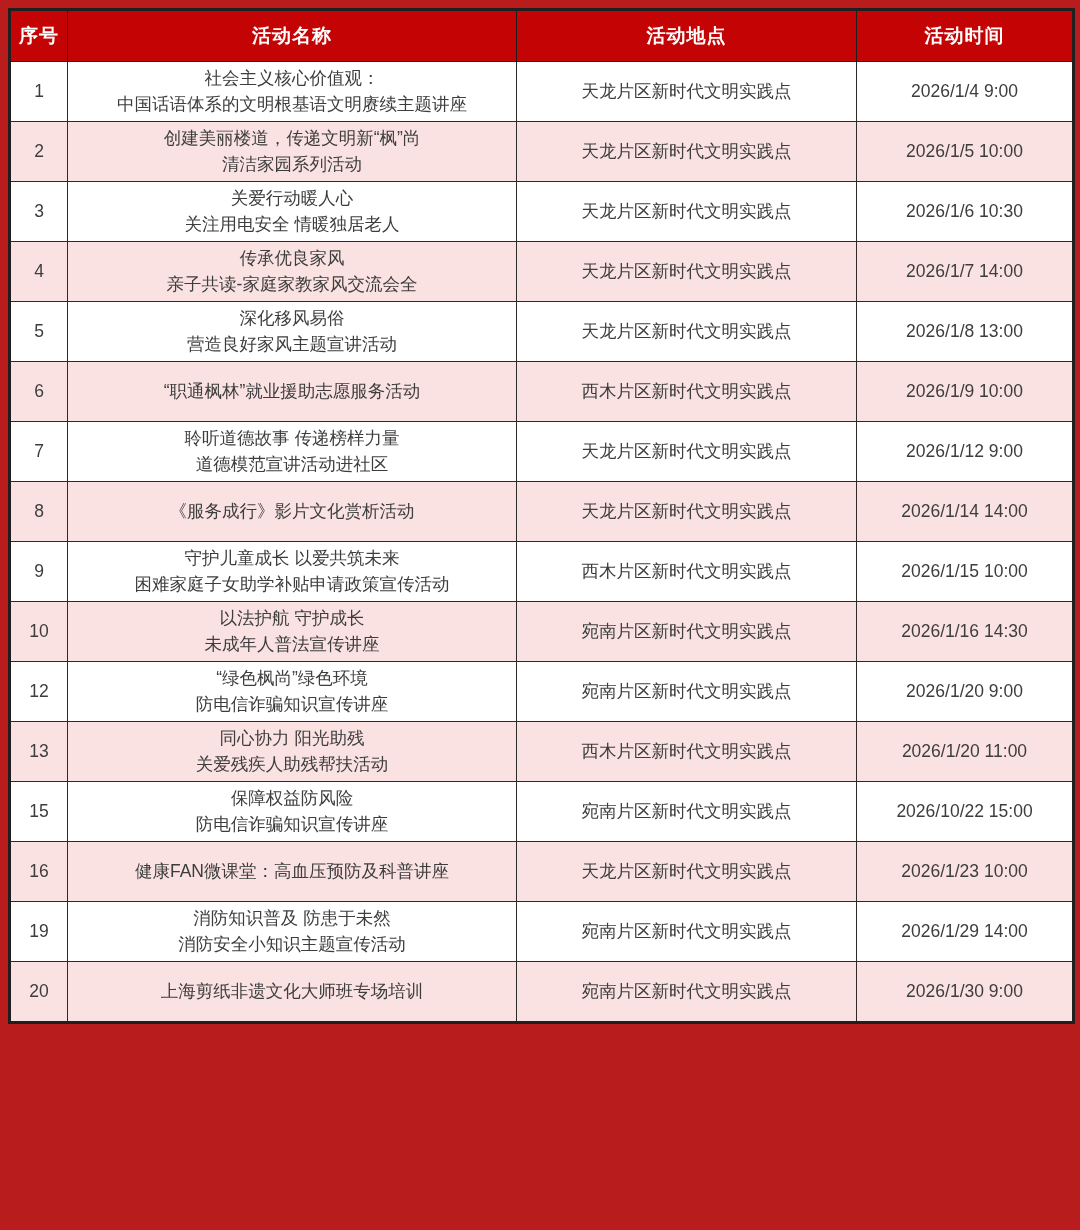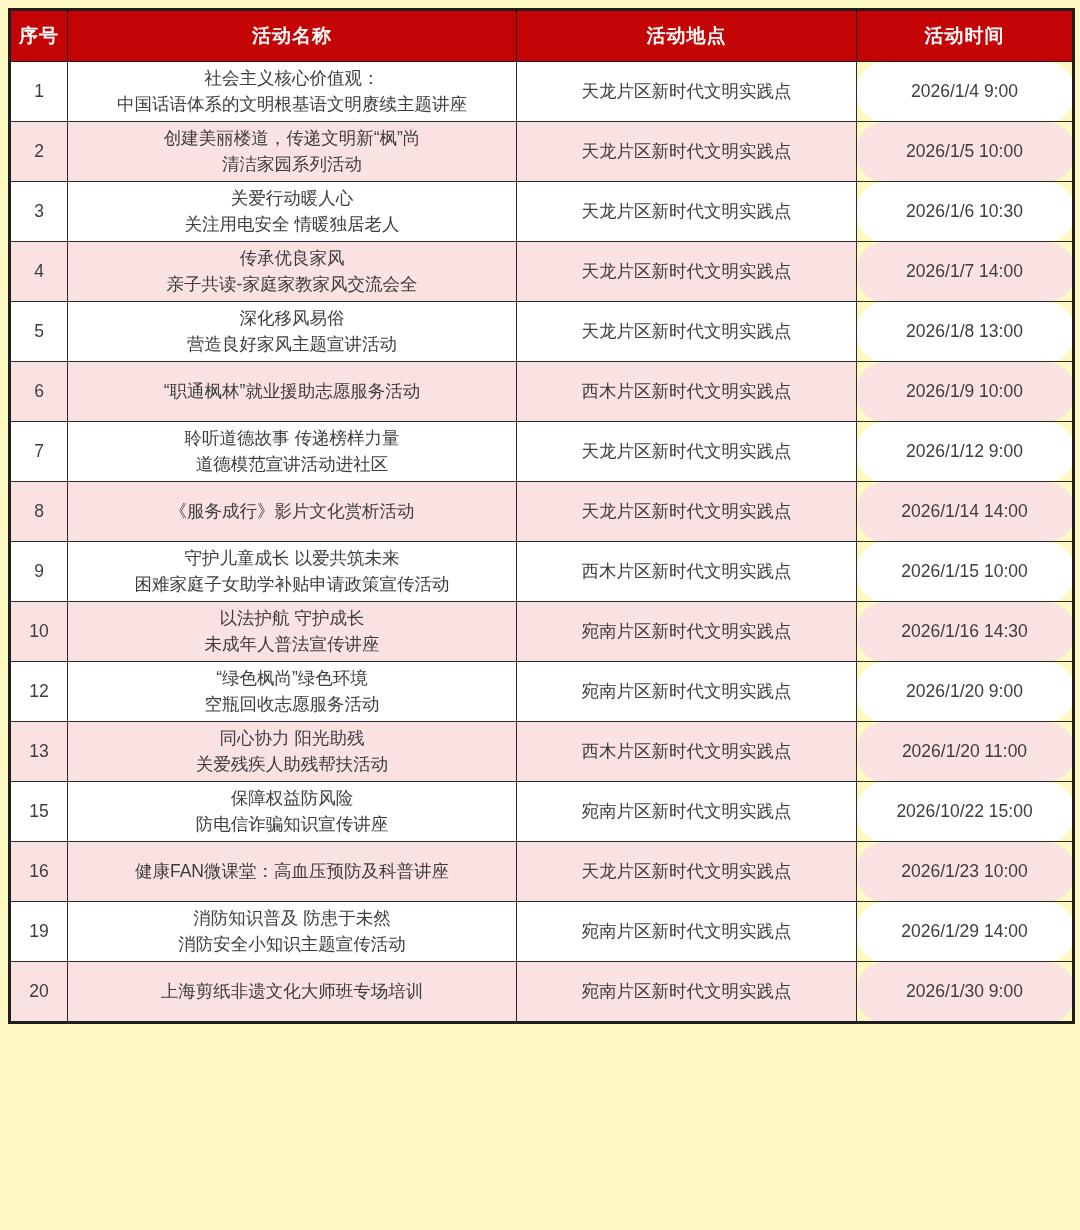--- a/index.html
+++ b/index.html
@@ -5,21 +5,21 @@
   html, body {
     margin: 0;
     padding: 0;
     background: #ffffff;
     font-family: "Liberation Sans", "DejaVu Sans", sans-serif;
   }
   .page {
     position: relative;
     width: 1080px;
     height: 1230px;
-    background: #fef9c3;
+    background: #b91c1c;
     overflow: hidden;
   }
   table.schedule {
     position: absolute;
     left: 8px;
     top: 8px;
     width: 1064px;
     border-collapse: collapse;
     table-layout: fixed;
     border: 3px solid #1f1f1f;
@@ -49,21 +49,21 @@
     font-size: 17.5px;
     line-height: 1.45;
     padding: 2px 6px;
     background: #ffffff;
   }
   table.schedule tbody tr:nth-child(even) td {
     background: #fbe2e2;
   }
   td.c-name { white-space: pre-line; }
   td.c-no   { font-size: 18px; }
-  td.c-time { font-size: 17.5px; border-radius: 27px; }
+  td.c-time { font-size: 17.5px; }
 </style>
 </head>
 <body>
 
 <div class="page">
   <table class="schedule">
     <colgroup>
       <col class="c1">
         <col class="c2">
         <col class="c3">
@@ -153,21 +153,21 @@
       <td class="c-name">以法护航 守护成长
 未成年人普法宣传讲座</td>
       <td class="c-loc">宛南片区新时代文明实践点</td>
       <td class="c-time">2026/1/16 14:30</td>
     </tr>
 
 
     <tr>
       <td class="c-no">12</td>
       <td class="c-name">“绿色枫尚”绿色环境
-空瓶回收志愿服务活动</td>
+防电信诈骗知识宣传讲座</td>
       <td class="c-loc">宛南片区新时代文明实践点</td>
       <td class="c-time">2026/1/20 9:00</td>
     </tr>
 
     <tr>
       <td class="c-no">13</td>
       <td class="c-name">同心协力 阳光助残
 关爱残疾人助残帮扶活动</td>
       <td class="c-loc">西木片区新时代文明实践点</td>
       <td class="c-time">2026/1/20 11:00</td>

